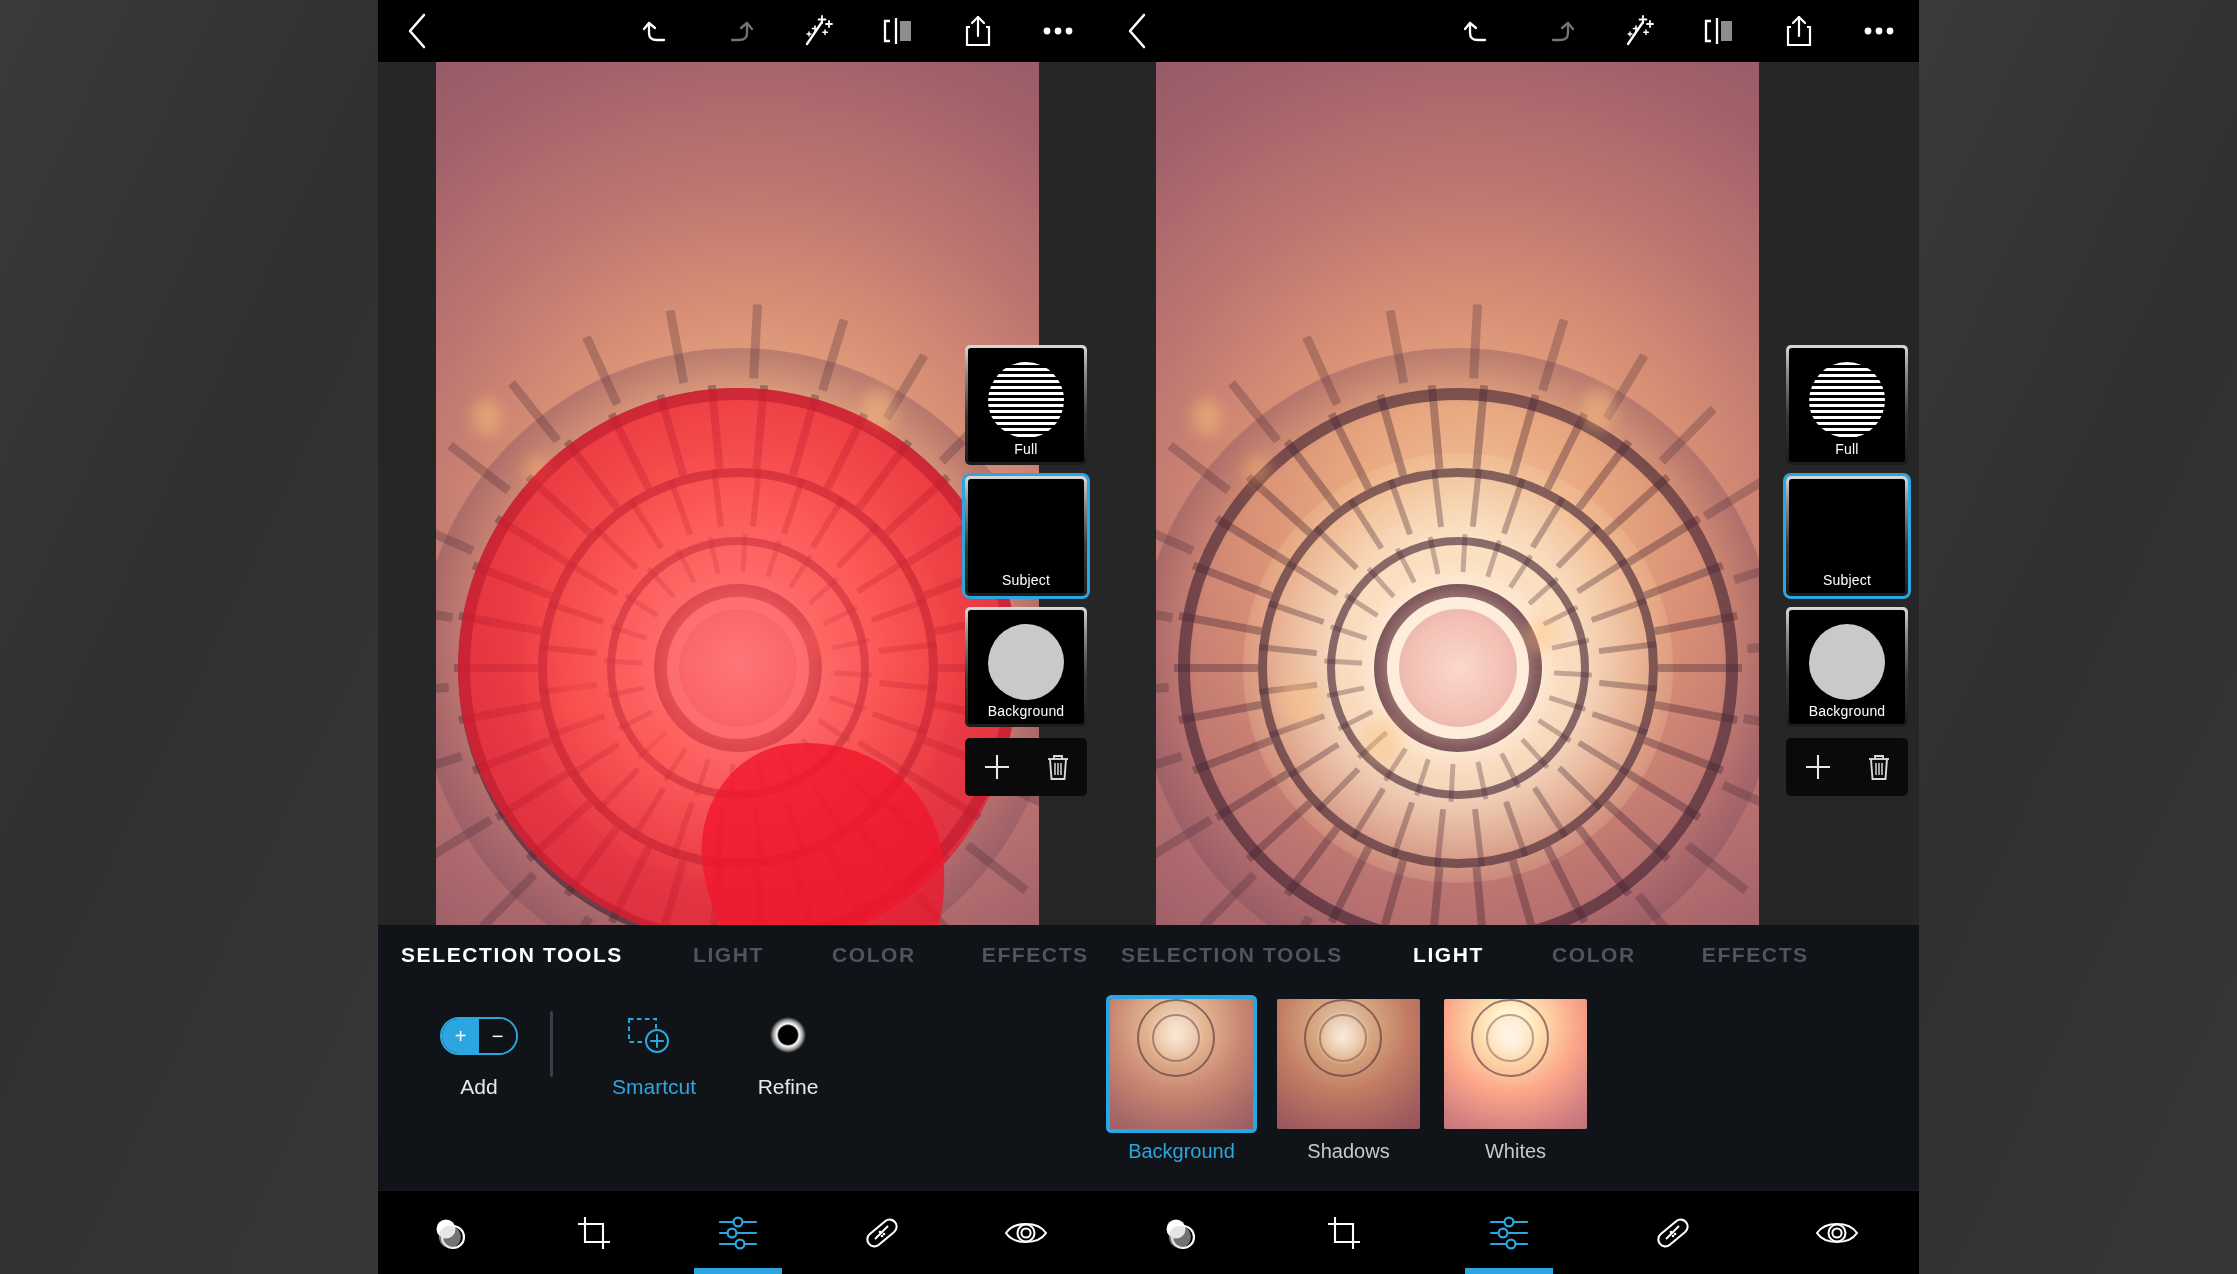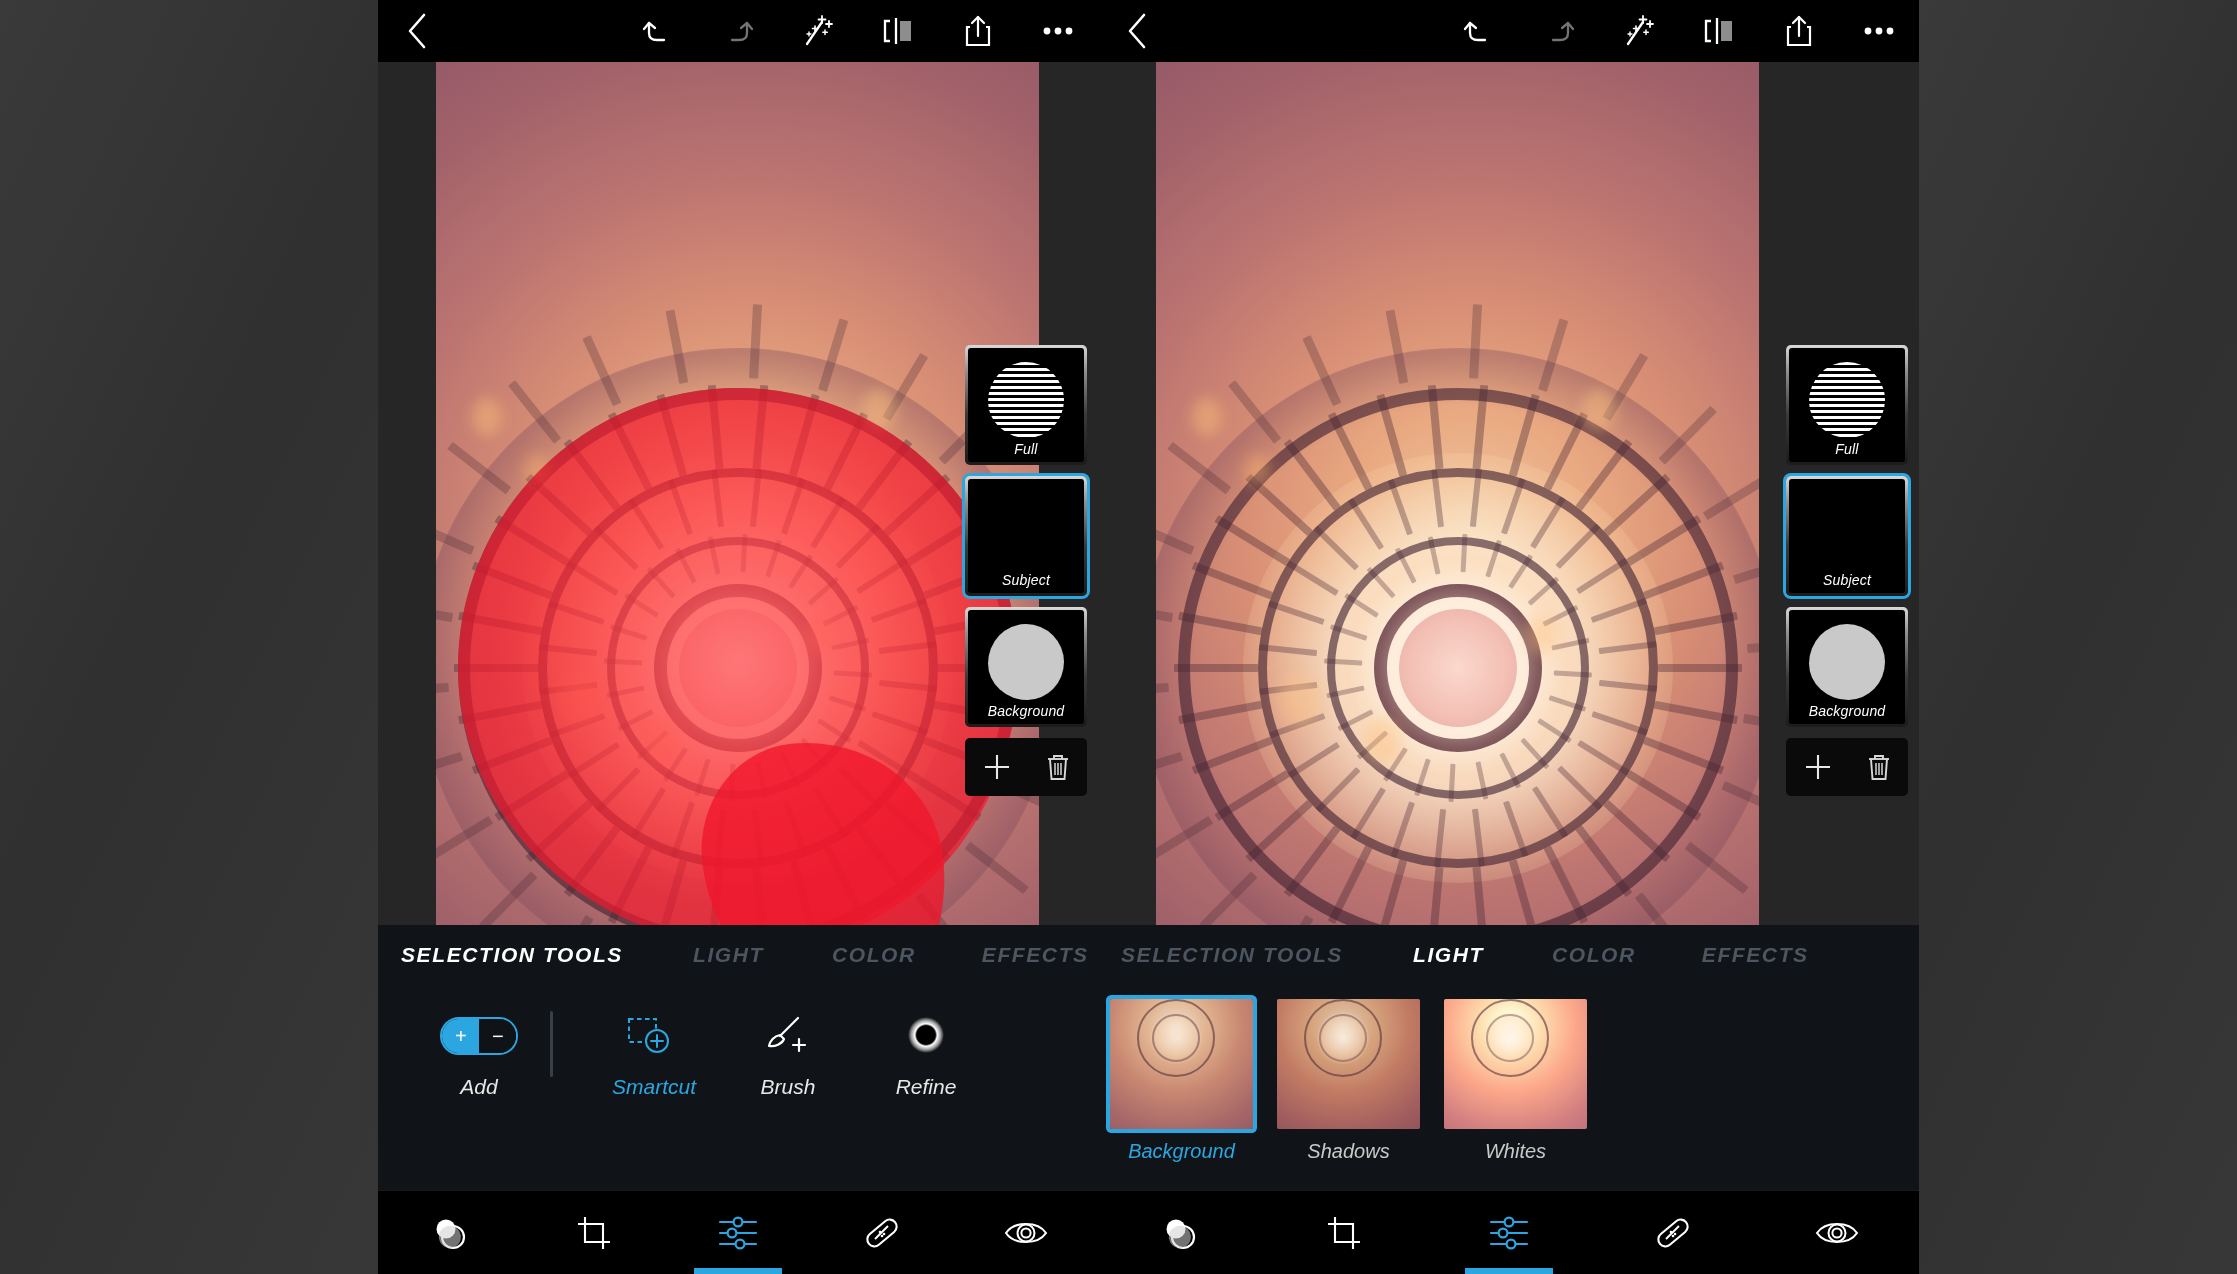--- a/index.html
+++ b/index.html
@@ -19,21 +19,20 @@
   }
   .surround-left  { left:0;  width:378px; }
   .surround-right { right:0; width:318px; }
 
   
   .app {
     position:absolute; left:378px; top:0;
     width:1541px; height:1274px;
     background:#15803d;
     overflow:hidden;
-    font-style:italic;
   }
 
   
   .panel {
     position:absolute; top:0; bottom:0;
     overflow:hidden;
     background:#262626;
   }
   .panel.left  { left:0;    width:720px; }
   .panel.right { left:720px; width:821px; }
@@ -607,30 +606,20 @@
             <div class="glyph">
               <svg width="52" height="46" viewBox="0 0 52 46">
                 <rect x="5" y="6" width="27" height="23" fill="none" stroke="#2ca6e0" stroke-width="2" stroke-dasharray="4.5 3.5"></rect>
                 <circle cx="33" cy="28" r="11" fill="#0f1317" stroke="#2ca6e0" stroke-width="2"></circle>
                 <path d="M33 22 V34 M27 28 H39" stroke="#2ca6e0" stroke-width="2" stroke-linecap="round"></path>
               </svg>
             </div>
             <div class="tlabel accent">Smartcut</div>
           </div>
 
-          <div class="tool">
-            <div class="glyph">
-              <svg width="50" height="46" viewBox="0 0 50 46">
-                <path d="M35 5 L17 23" stroke="#fff" stroke-width="2.2" stroke-linecap="round"></path>
-                <path d="M17 22 C11 23 7 28 6 33 C12 34 19 31 21 26 Z" fill="none" stroke="#fff" stroke-width="2.2" stroke-linejoin="round"></path>
-                <path d="M36 26 V38 M30 32 H42" stroke="#fff" stroke-width="2.2" stroke-linecap="round"></path>
-              </svg>
-            </div>
-            <div class="tlabel">Brush</div>
-          </div>
 
           <div class="tool">
             <div class="glyph">
               <svg width="48" height="46" viewBox="0 0 48 46">
                 <defs>
                     <radialGradient id="rg" cx="50%" cy="50%" r="50%">
                   <stop offset="52%" stop-color="#000"></stop>
                       <stop offset="62%" stop-color="#fff"></stop>
                   <stop offset="82%" stop-color="#9a9a9a"></stop>
                       <stop offset="100%" stop-color="#101418"></stop>

